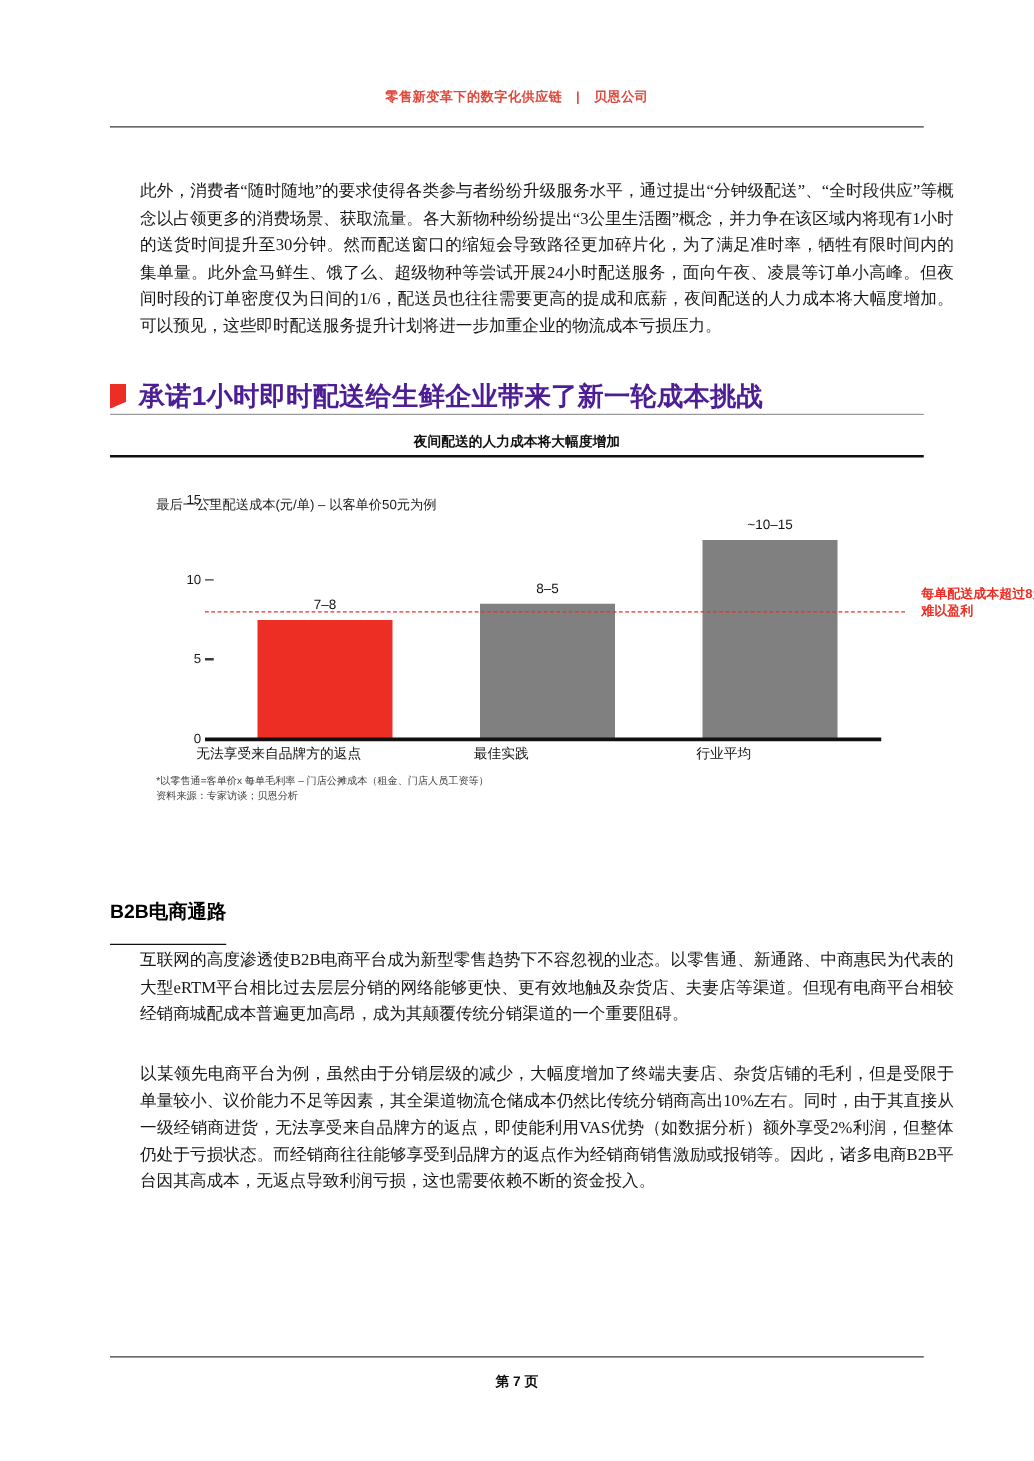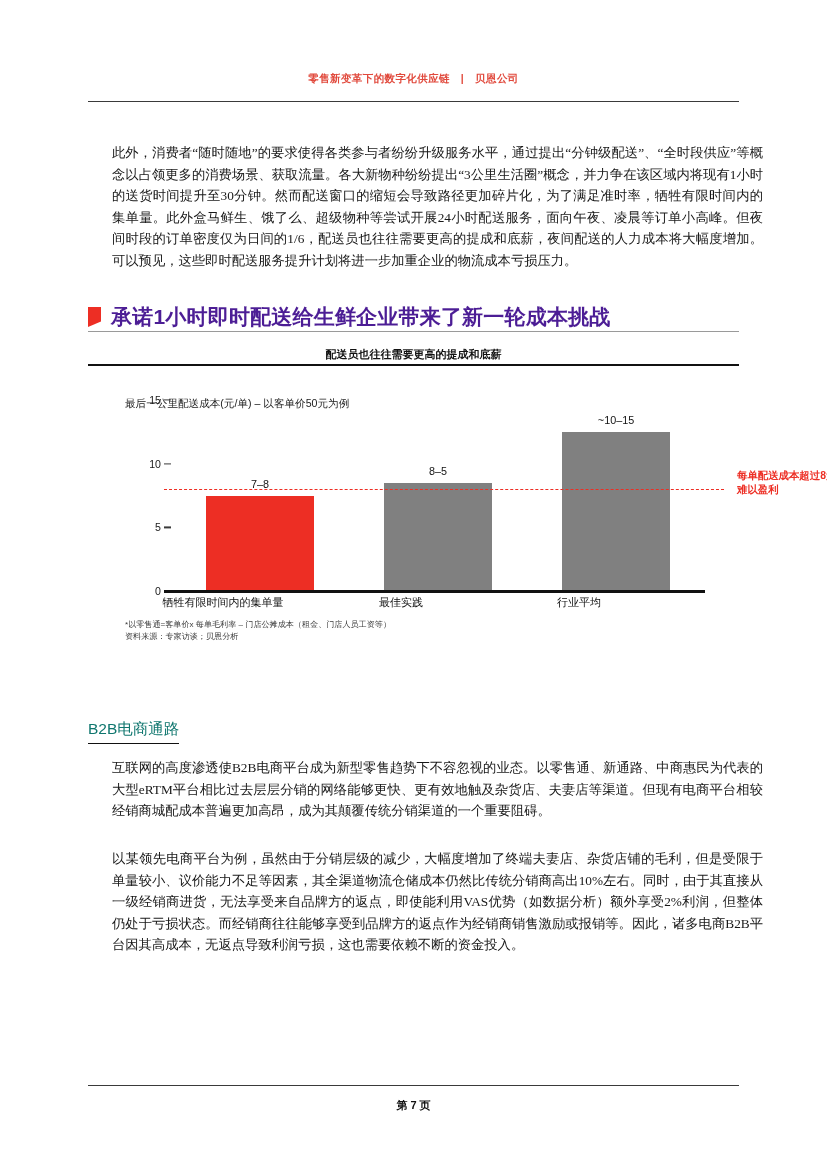--- a/index.html
+++ b/index.html
@@ -242,23 +242,23 @@
     white-space: nowrap;
   }
 
   
   .sub-heading {
     position: absolute;
     left: 88px;
     top: 719px;
     font-family: "Liberation Sans", sans-serif;
     font-size: 15.5px;
-    font-weight: normal;
-    color: #0f766e;
-    padding-bottom: 3px;
+    font-weight: bold;
+    color: #000000;
+    padding-bottom: 15px;
     border-bottom: 1.6px solid #111111;
   }
 
   
   .footer-rule {
     position: absolute;
     left: 88px;
     top: 1085px;
     width: 651px;
     height: 1px;
@@ -290,21 +290,21 @@
 
   <div class="flag-heading">
     <span class="flag-mark"></span>
     <span class="flag-label">承诺1小时即时配送给生鲜企业带来了新一轮成本挑战</span>
   </div>
   <div class="flag-rule"></div>
 
   <div class="chart-block">
 
     <div class="chart-title-wrap">
-      <span class="chart-title">配送员也往往需要更高的提成和底薪</span>
+      <span class="chart-title">夜间配送的人力成本将大幅度增加</span>
     </div>
     <div class="chart-title-rule"></div>
 
     <div class="axis-caption">最后一公里配送成本(元/单) – 以客单价50元为例</div>
 
     <div class="plot">
       <div id="yticks">
           <div class="ytick" style="top: 191px;">0</div>
           <div class="ytick" style="top: 127.333px;">5</div>
           <div class="ytick-dash" style="top: 127.333px;"></div>
@@ -334,21 +334,21 @@
           </div>
         </div>
       <div id="threshold">
           <div class="threshold-line" style="top: 89.1333px; border-top-color: rgb(237, 46, 36);"></div>
           <div class="threshold-note" style="top: 69.1333px; color: rgb(237, 46, 36);">每单配送成本超过8元便难以盈利</div>
         </div>
       <div class="baseline" id="baseline" style="top: 189.8px;"></div>
     </div>
 
     <div class="xlabels" id="xlabels">
-        <div class="xlabel" style="left: 0px; width: 178px;">牺牲有限时间内的集单量</div>
+        <div class="xlabel" style="left: 0px; width: 178px;">无法享受来自品牌方的返点</div>
         <div class="xlabel" style="left: 178px; width: 178px;">最佳实践</div>
         <div class="xlabel" style="left: 356px; width: 178px;">行业平均</div>
       </div>
 
     <div class="footnotes" id="footnotes">
         <div class="footnote">*以零售通=客单价x 每单毛利率 – 门店公摊成本（租金、门店人员工资等）</div>
         <div class="footnote">资料来源：专家访谈；贝恩分析</div>
       </div>
   </div>
 

